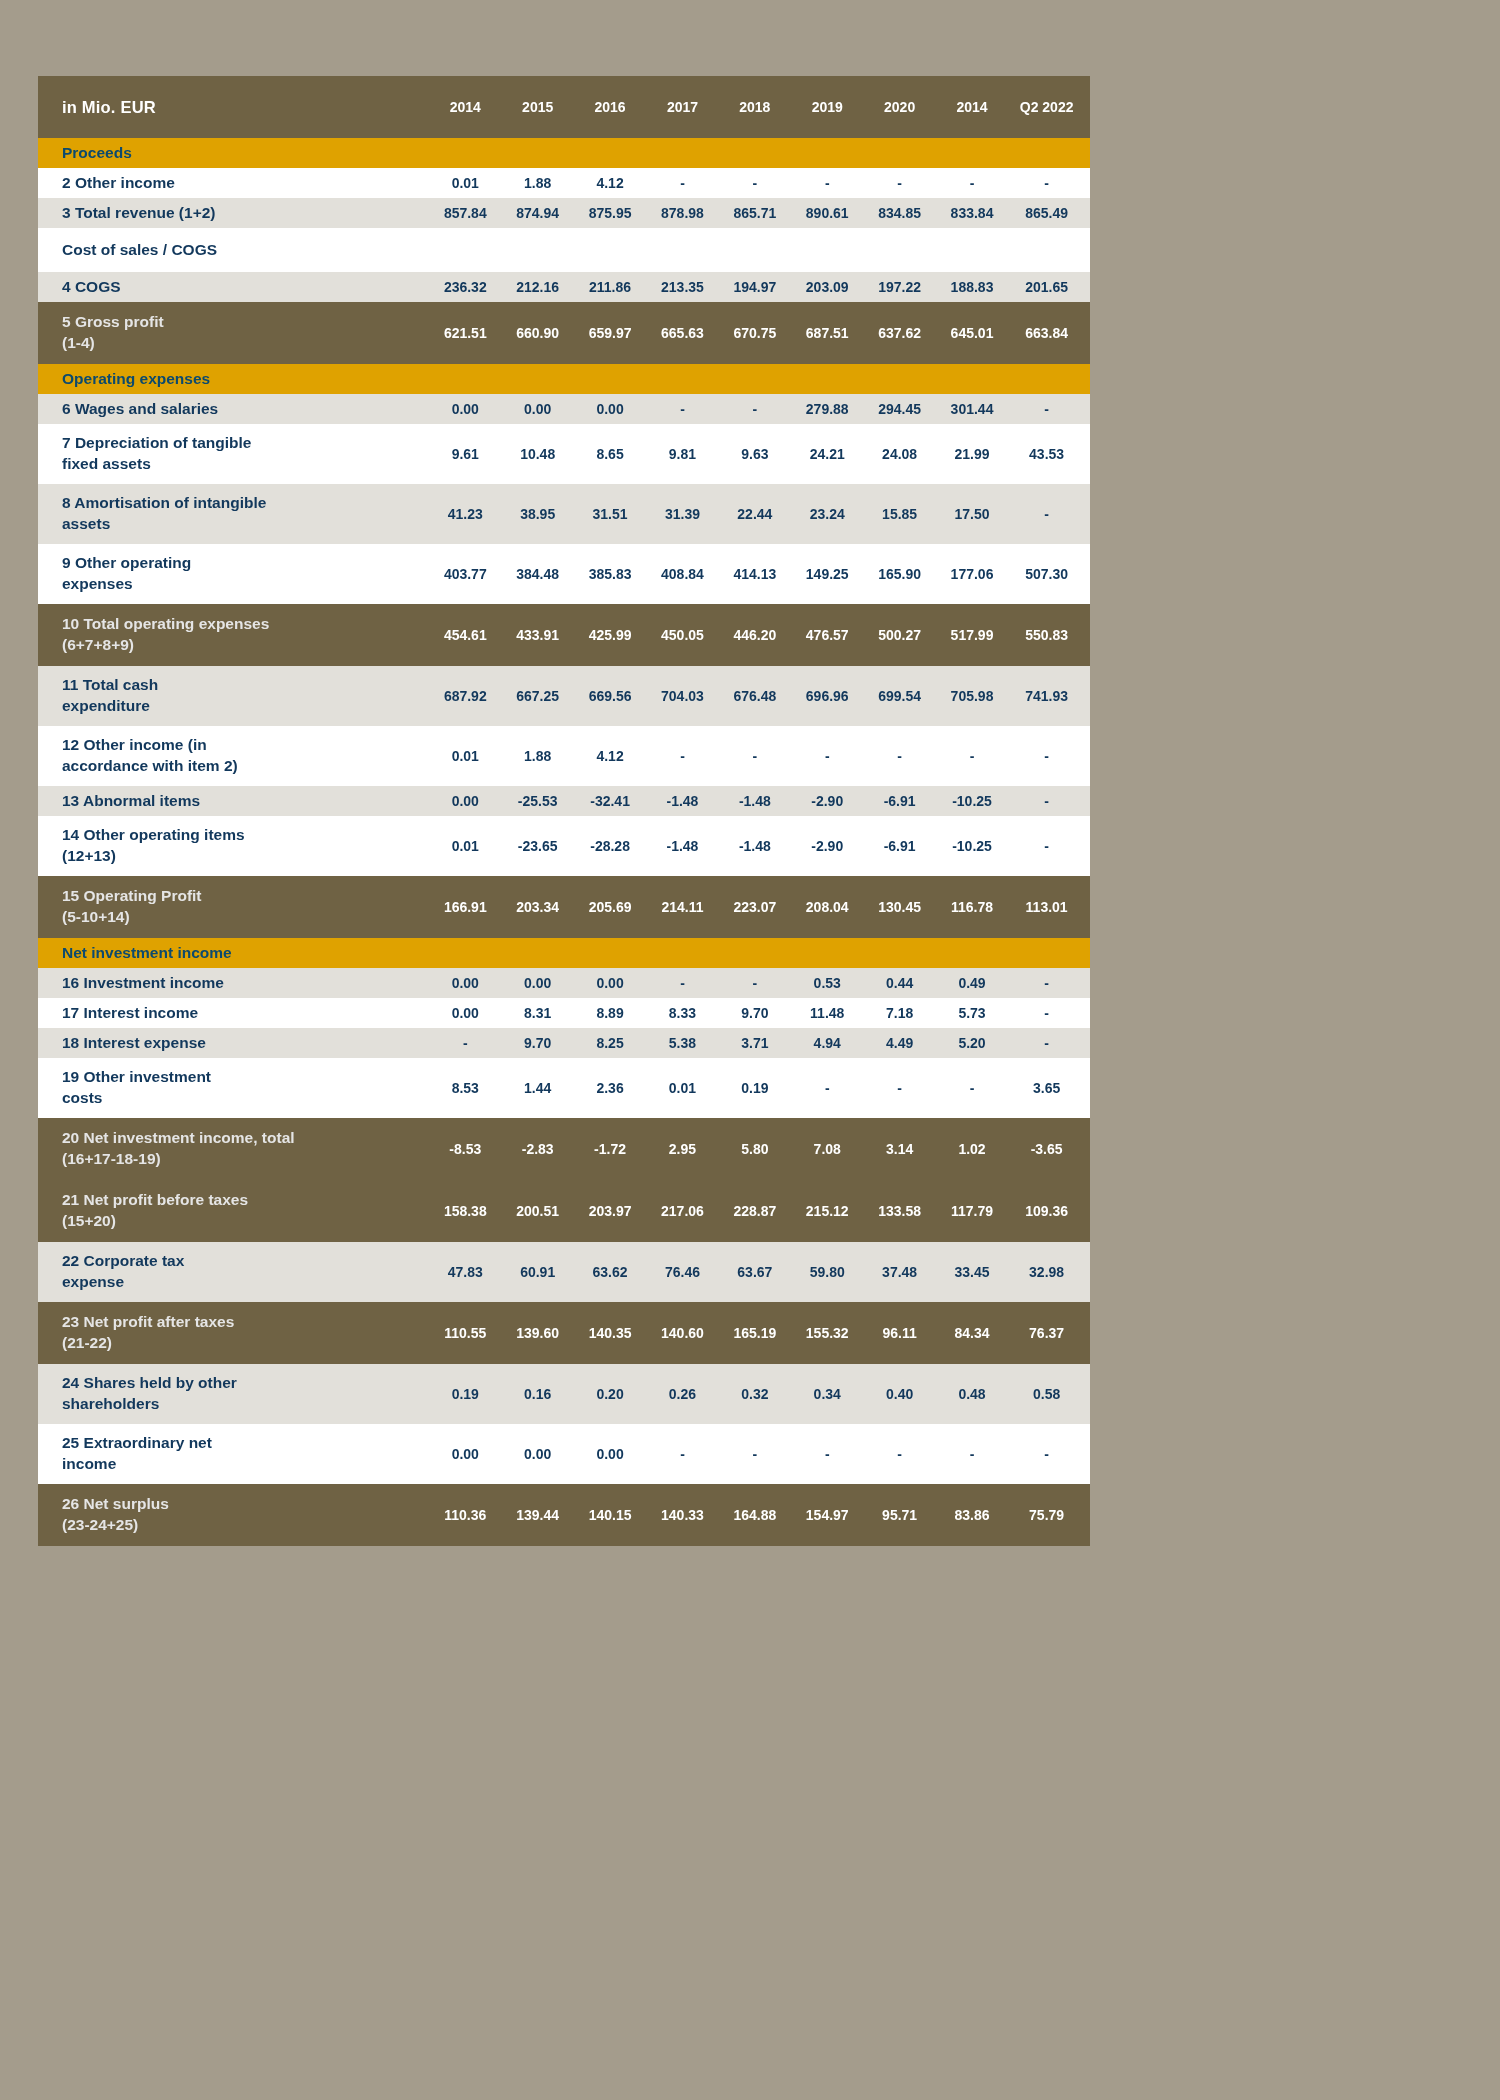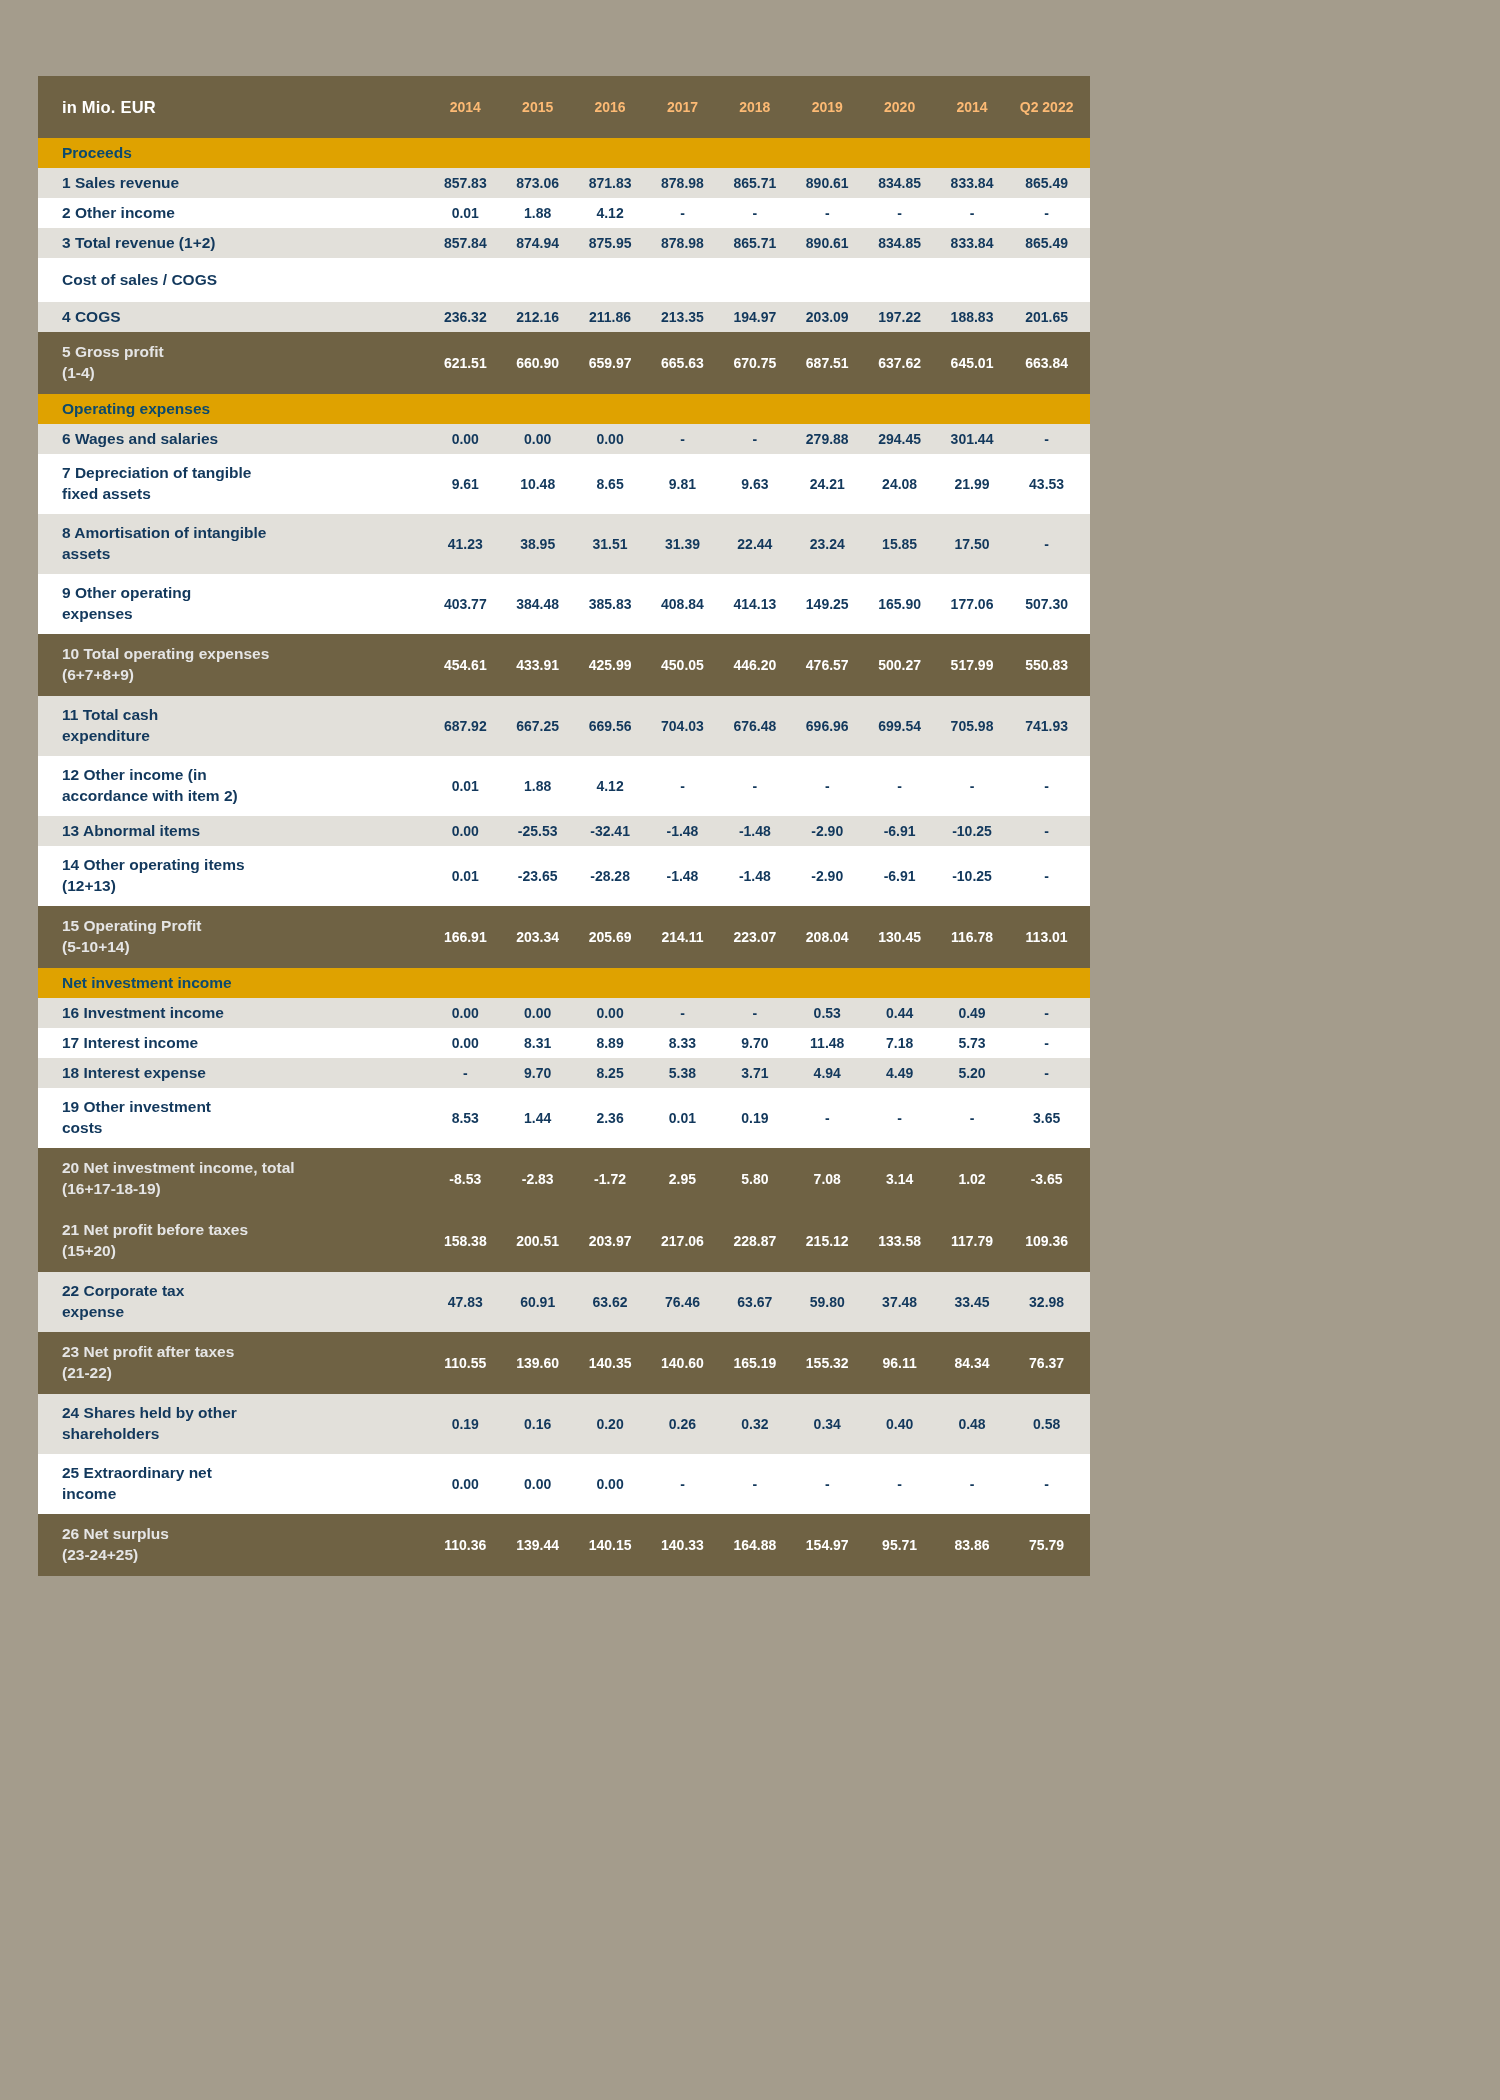--- a/index.html
+++ b/index.html
@@ -39,21 +39,21 @@
   tr.hdr { background: #6f6244; height: 62px; }
   tr.hdr th.label {
     color: #ffffff;
     font-size: 16.5px;
     font-weight: bold;
     text-align: left;
     padding-left: 24px;
     letter-spacing: 0.2px;
   }
   tr.hdr th.num {
-    color: #fdba74;
+    color: #ffffff;
     font-size: 14px;
     font-weight: bold;
     text-align: center;
     padding-right: 10px;
   }
 
   
   tr.section { background: #dfa200; height: 30px; }
   tr.section td.label {
     color: #0c4a6e;
@@ -142,32 +142,20 @@
           <th class="num">2019</th>
           <th class="num">2020</th>
           <th class="num">2014</th>
           <th class="num">Q2 2022</th>
         </tr>
     </thead>
     <tbody id="table-body">
         <tr class="section">
           <td class="label" colspan="10">Proceeds</td>
         </tr>
-        <tr class="data shade">
-          <td class="label">1 Sales revenue</td>
-          <td class="num">857.83</td>
-          <td class="num">873.06</td>
-          <td class="num">871.83</td>
-          <td class="num">878.98</td>
-          <td class="num">865.71</td>
-          <td class="num">890.61</td>
-          <td class="num">834.85</td>
-          <td class="num">833.84</td>
-          <td class="num">865.49</td>
-        </tr>
         <tr class="data plain">
           <td class="label">2 Other income</td>
           <td class="num">0.01</td>
           <td class="num">1.88</td>
           <td class="num">4.12</td>
           <td class="num">-</td>
           <td class="num">-</td>
           <td class="num">-</td>
           <td class="num">-</td>
           <td class="num">-</td>

